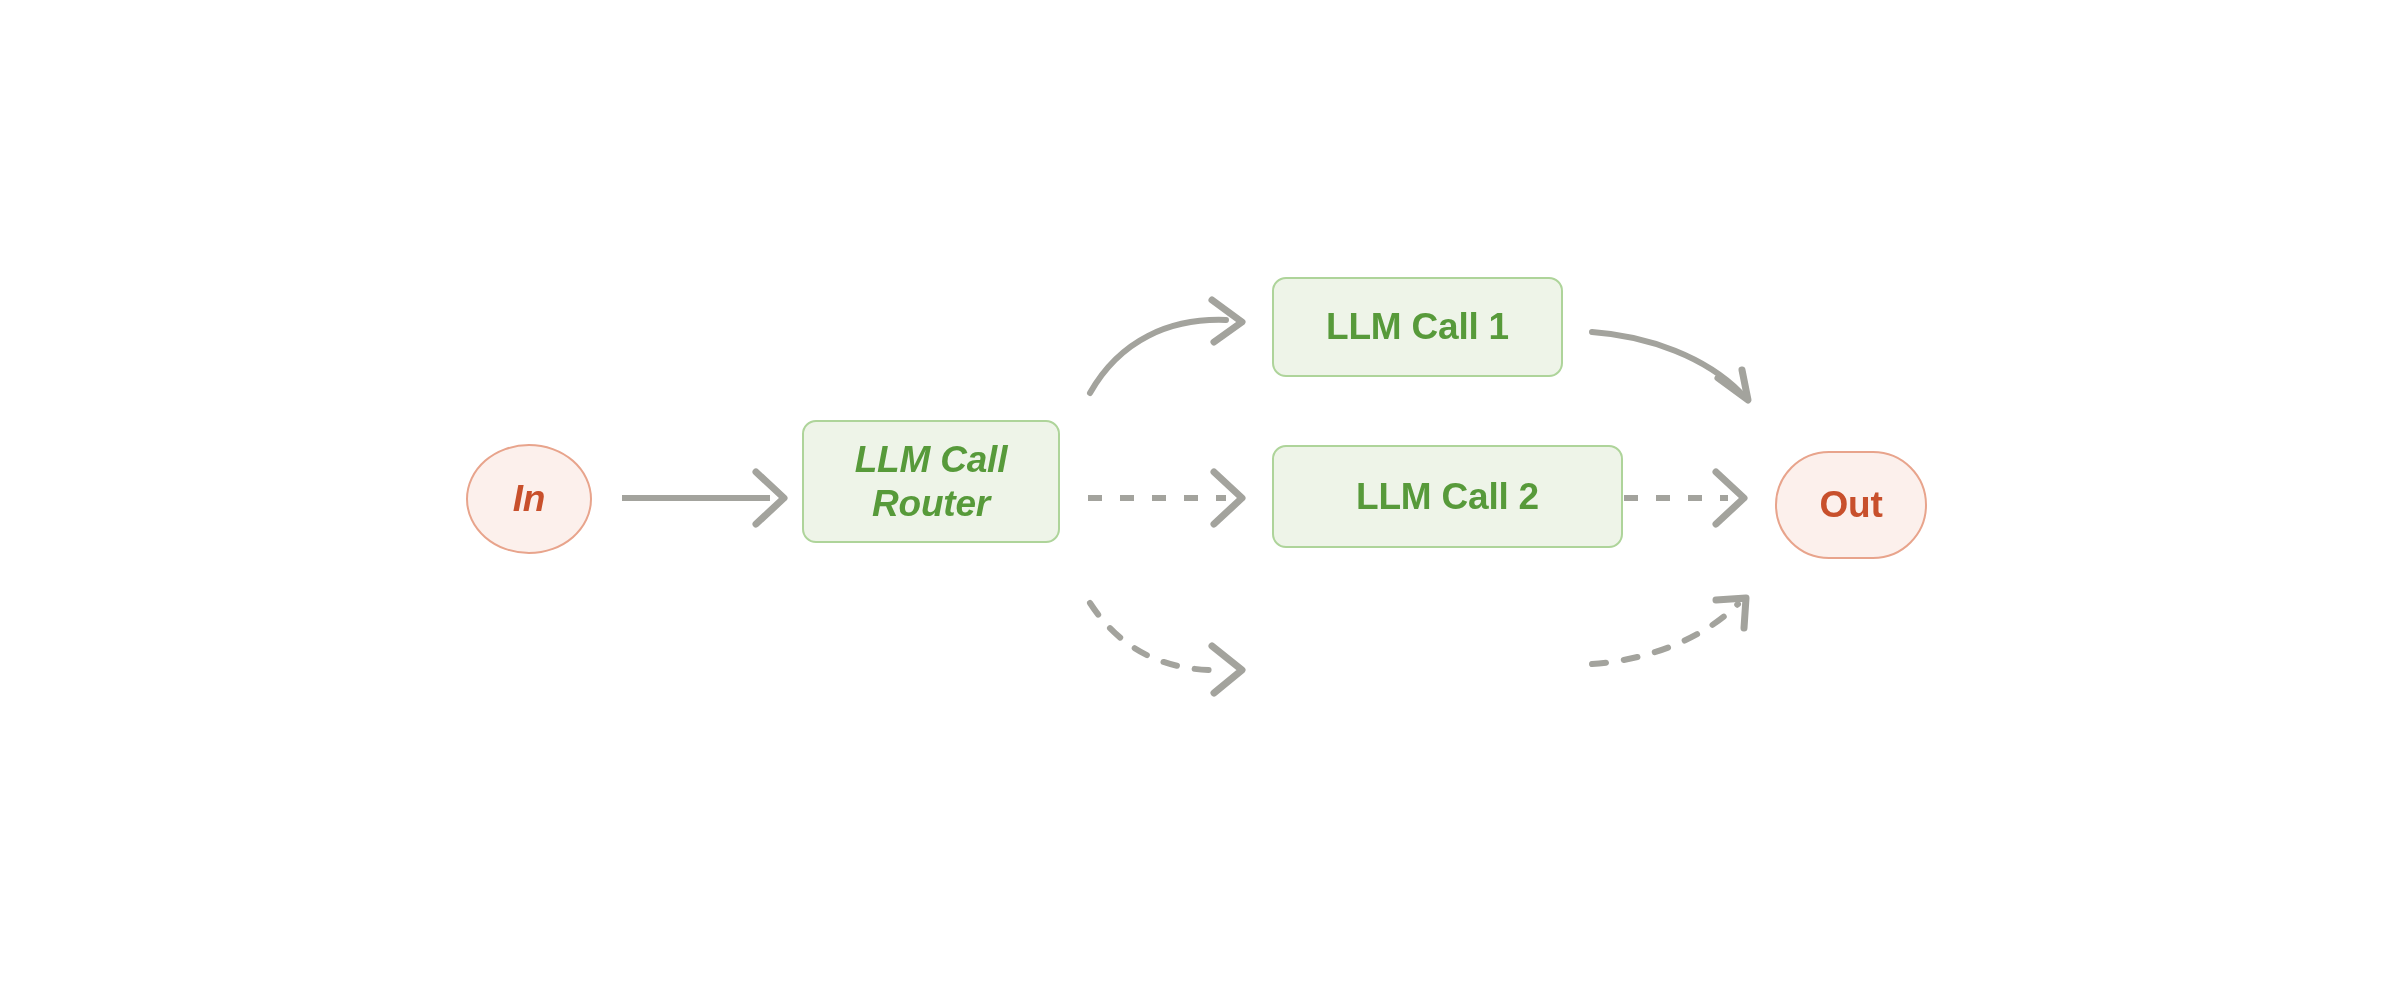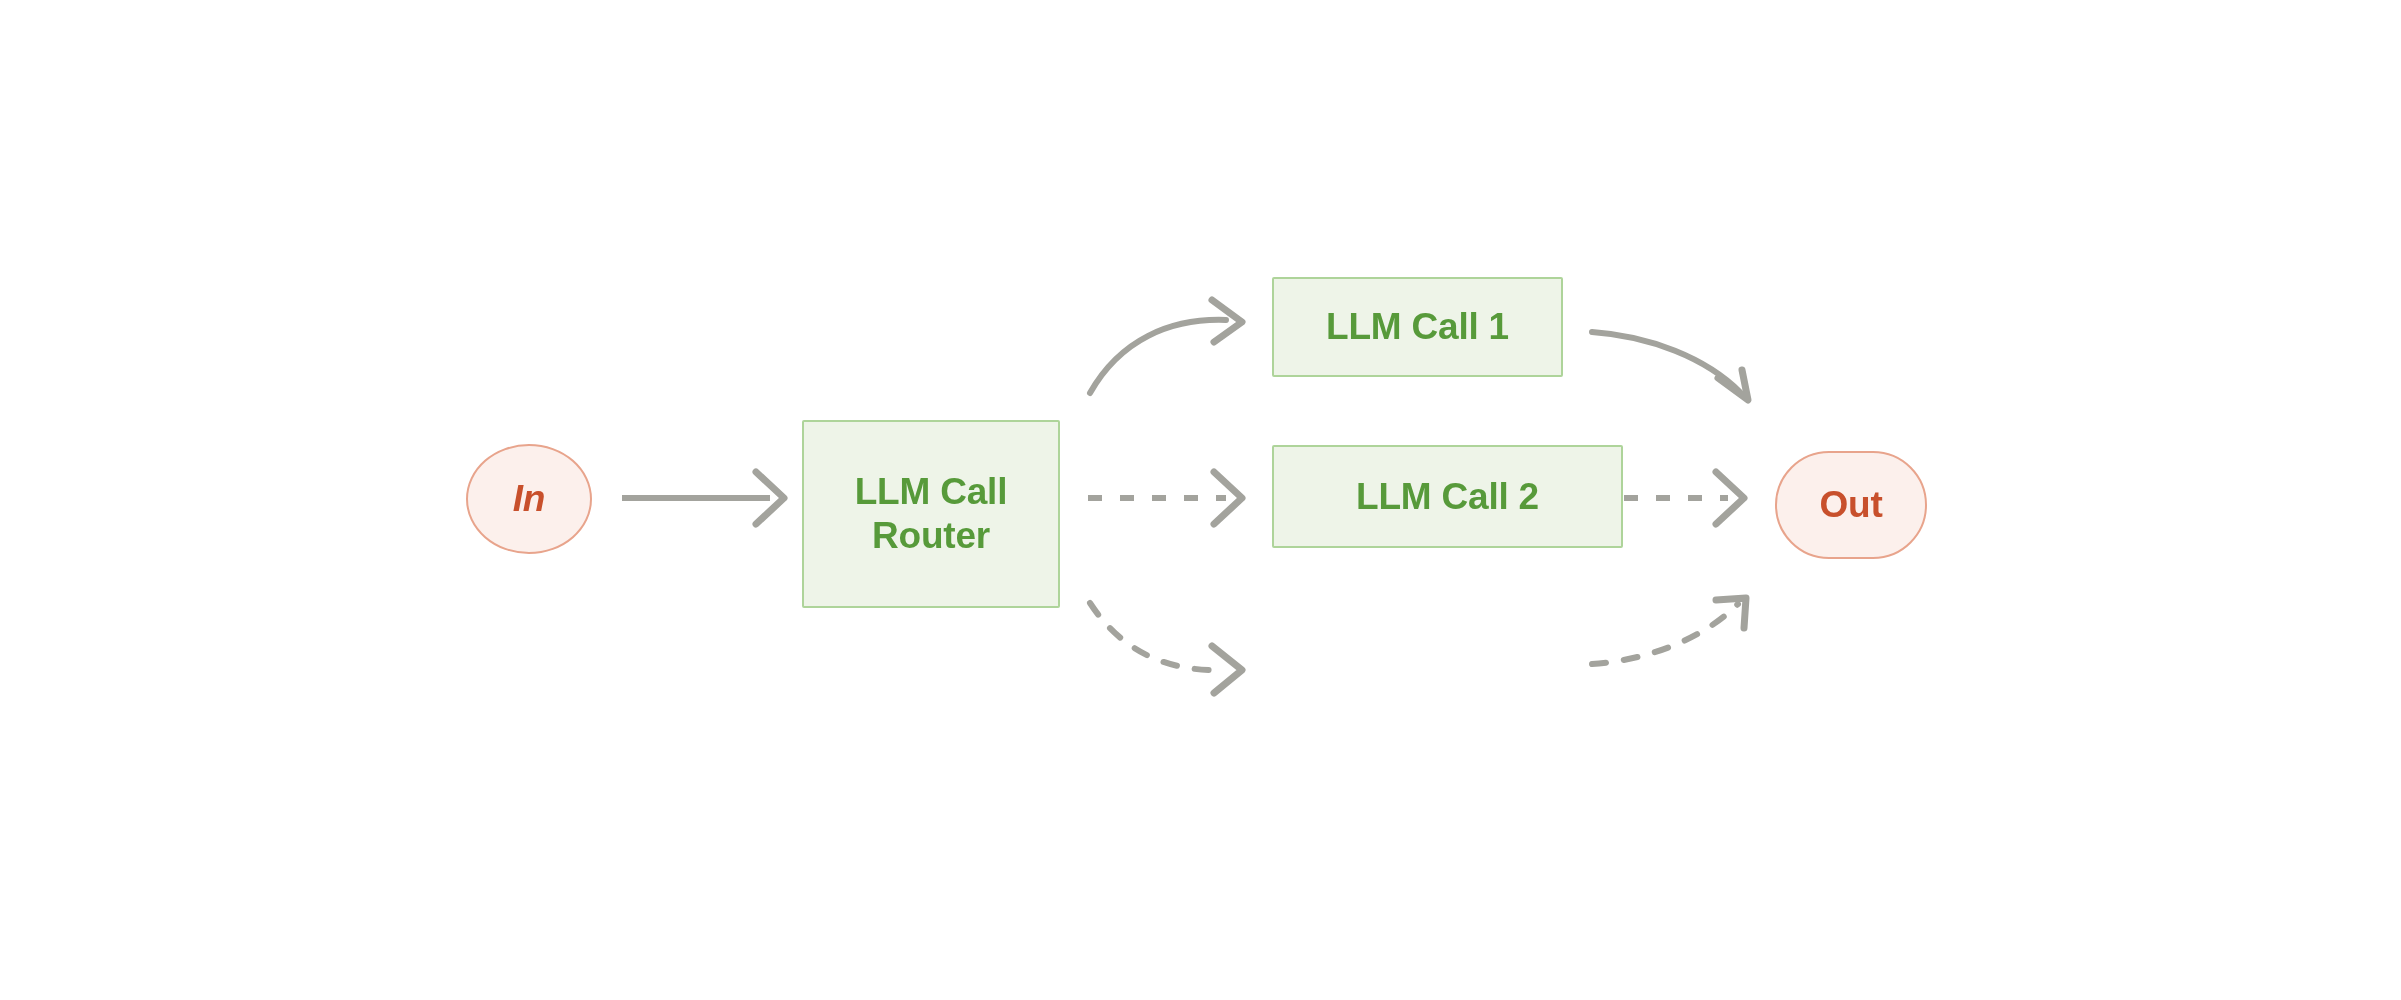--- a/index.html
+++ b/index.html
@@ -41,21 +41,21 @@
   .node .label {
     display: block;
     line-height: 1.18;
     white-space: pre-line;
   }
 
   
   .node-process {
     background: #eef4e8;
     border: 2px solid #aed49a;
-    border-radius: 2px;
+    border-radius: 14px;
   }
   .node-process .label {
     color: #579a3a;
     font-size: 37px;
     font-weight: 700;
     letter-spacing: -0.2px;
   }
 
   
   .node-terminal {
@@ -66,21 +66,21 @@
     color: #c8502c;
     font-size: 37px;
     font-weight: 700;
     letter-spacing: -0.2px;
   }
   .node-terminal.shape-circle  { border-radius: 50%; font-style: italic; }
   .node-terminal.shape-stadium { border-radius: 9999px; }
 
   
   #node-in        { left: 466px;  top: 444px; width: 126px; height: 110px; }
-  #node-router    { left: 802px;  top: 420px; width: 258px; height: 188px; }
+  #node-router    { left: 802px;  top: 420px; width: 258px; height: 123px; font-style: italic; }
   #node-call-1    { left: 1272px; top: 277px; width: 291px; height: 100px; }
   #node-call-2    { left: 1272px; top: 445px; width: 351px; height: 103px; }
   #node-call-3    { left: 1270px; top: 612px; width: 293px; height: 105px; }
   #node-out       { left: 1775px; top: 444px; width: 152px; height: 108px; margin-top: 7px; }
 </style>
 </head>
 <body>
 
 <div id="canvas">
 

